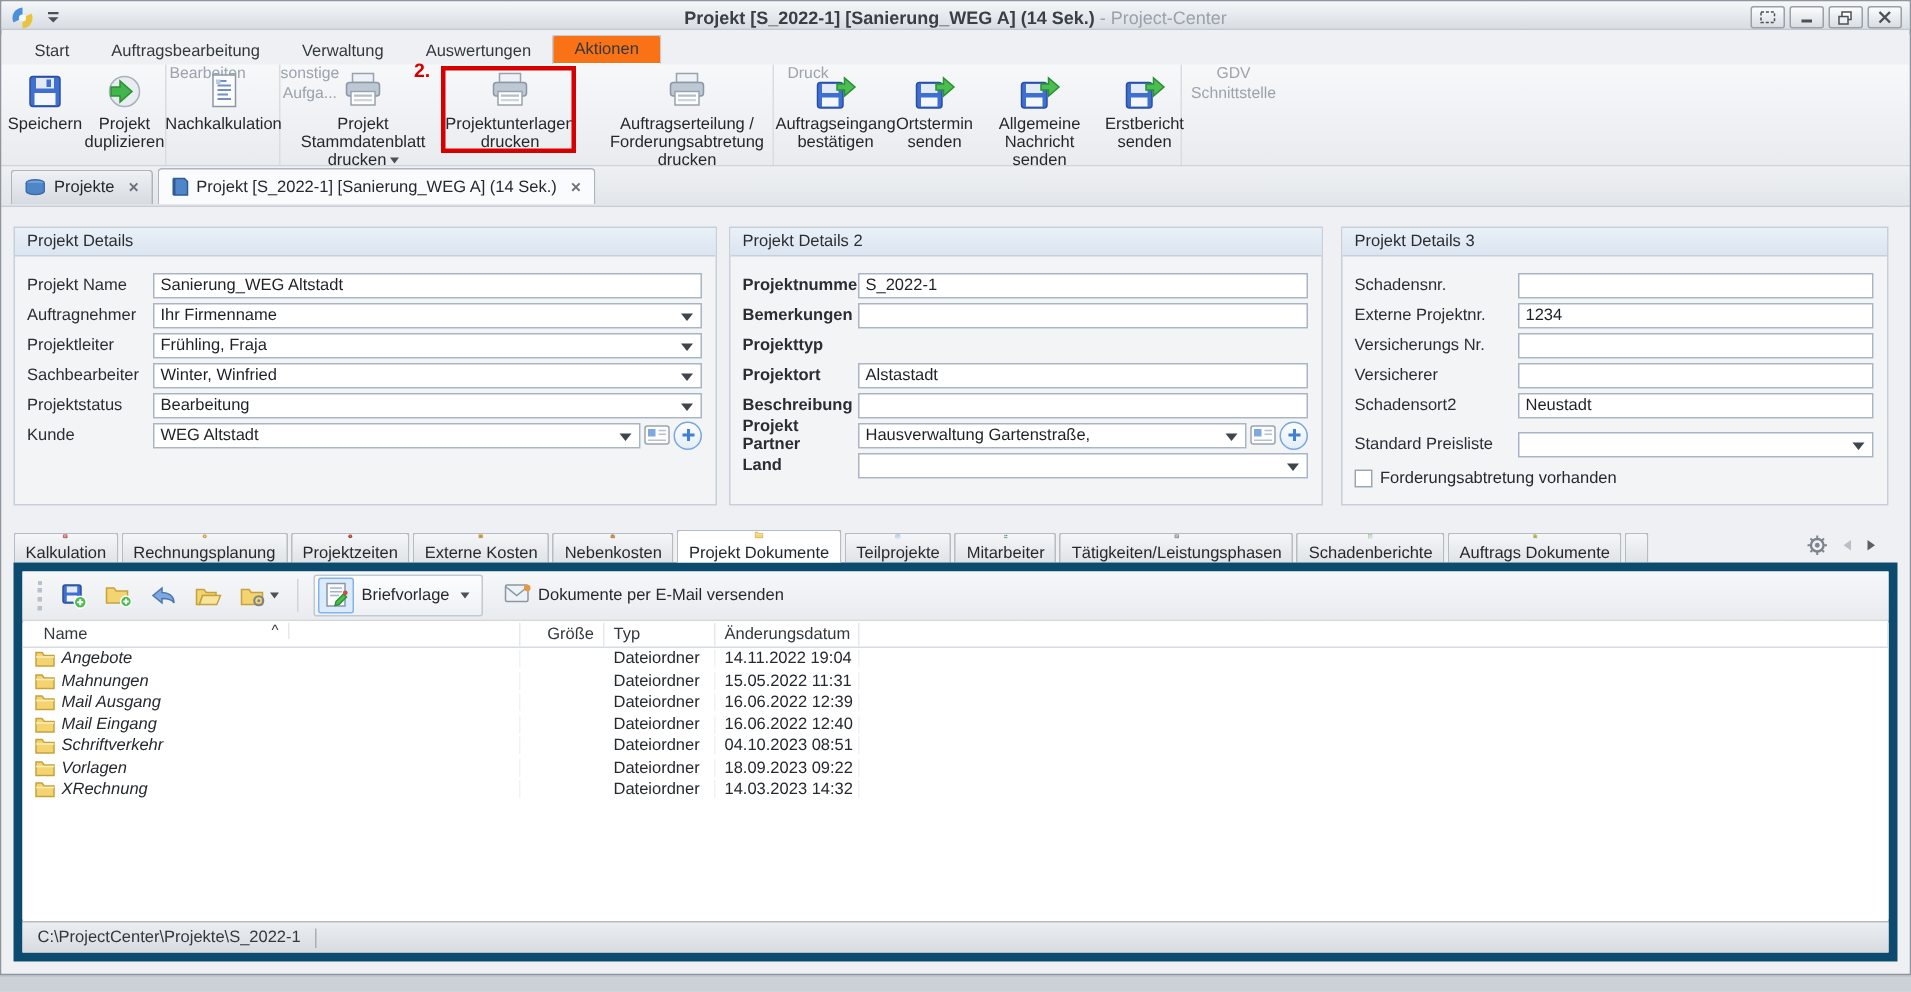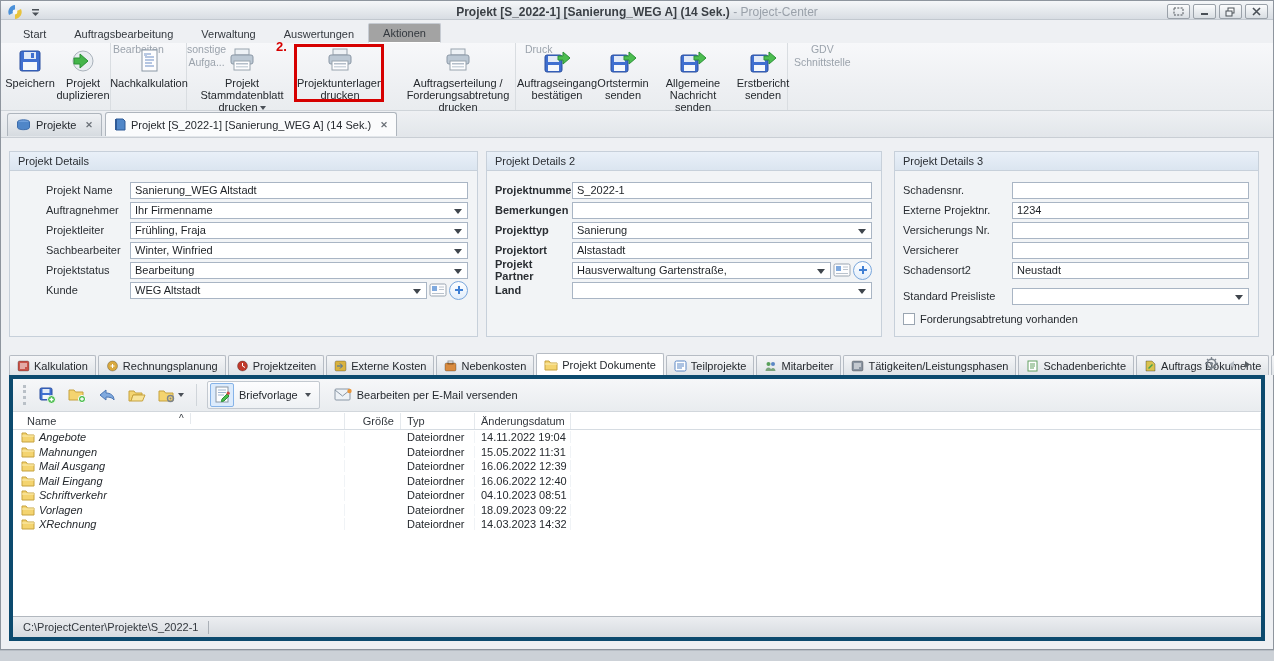--- a/index.html
+++ b/index.html
@@ -11,21 +11,21 @@
   .app-ic { position:absolute; left:6px; top:3px; }
   .qat-arrow { position:absolute; left:30px; top:6px; }
   .title-text { position:absolute; left:0; right:0; top:4px; text-align:center; font-weight:bold; font-size:12px; color:#3a3f45; }
   .title-text .suffix { font-weight:normal; color:#9aa1aa; }
   .winbtns { position:absolute; right:5px; top:3px; display:flex; gap:3px; }
   .wbtn { width:23px; height:15px; border:1px solid #9aa1a9; border-radius:2px; background:linear-gradient(#fbfcfd,#d9dee3); display:flex; align-items:center; justify-content:center; }
 
   
   .menubar { position:absolute; left:0; top:22px; right:0; height:20px; display:flex; align-items:flex-end; padding-left:8px; background:#eef0f3; }
   .mtab { padding:3px 14px 3px; color:#33383e; cursor:default; }
-  .mtab.active { background:#a3a3a3; border:1px solid #c6cbd2; border-bottom:1px solid #fff; border-radius:2px 2px 0 0;text-align:right; }
+  .mtab.active { background:#f97316; border:1px solid #c6cbd2; border-bottom:1px solid #fff; border-radius:2px 2px 0 0;text-align:right; }
 
   
   .ribbon { position:absolute; left:0; top:42px; right:0; height:68px; background:linear-gradient(#f7f8fa,#edeff2 70%,#e9ecef); border-bottom:1px solid #cfd4d9; display:flex; }
   .rgroup { display:flex; flex-direction:row; border-right:1px solid #d9dde1; }
   .rbuttons { flex:1; display:flex; align-items:flex-start; padding:1px 3px 0; }
   .rgroup-label { height:14px; line-height:13px; text-align:center; font-size:10.5px; color:#9ba3ac; }
   .rbtn { display:flex; flex-direction:column; align-items:center; text-align:center; padding-top:1px; line-height:12px; color:#24282d; }
   .rbtn .ricon { height:32px; display:flex; align-items:center; justify-content:center; }
   .dd { display:inline-block; width:0; height:0; border-left:3px solid transparent; border-right:3px solid transparent; border-top:4px solid #4a5057; margin-left:2px; vertical-align:middle; }
   .ribbon-collapse { position:absolute; right:8px; top:92px; }
@@ -41,37 +41,37 @@
   
   .client { position:absolute; left:0; top:137px; right:0; bottom:0; background:#eef0f3; }
   .panel { position:absolute; top:13px; height:186px; border:1px solid #c7d0da; background:#f2f4f6; }
   .panel-hd { height:19px; line-height:18px; background:linear-gradient(#e9f0f8,#dbe5f0); border-bottom:1px solid #c7d0da; padding-left:8px; color:#2a2e33; }
   .p1 { left:8px; width:469px; }
   .p2 { left:485px; width:396px; }
   .p3 { left:893px; width:365px; }
   .frm { padding-top:9px; }
   .frow2 { display:flex; align-items:center; height:20px; }
   .flabel { flex:0 0 auto; padding-left:8px; color:#2a2e33; }
-  .p1 .flabel { width:92px;margin-left:28px; } .p2 .flabel { width:85px;font-weight:bold; } .p3 .flabel { width:117px; }
+  .p1 .flabel { width:92px; } .p2 .flabel { width:85px;font-weight:bold; } .p3 .flabel { width:117px; }
   .fwrap { flex:1; display:flex; align-items:center; gap:2px; margin-right:9px; }
   .field { flex:1; height:17px; background:#fff; border:1px solid #a9b5c4; padding:1px 4px 0; color:#1d2126; position:relative; }
   .combo::after { content:""; position:absolute; right:5px; top:6px; width:0; height:0; border-left:4px solid transparent; border-right:4px solid transparent; border-top:5px solid #3f454c; }
   .mini-ic { flex:0 0 auto; display:flex; align-items:center; }
   .plusbtn { flex:0 0 auto; width:19px; height:19px; border:1px solid #7aa7dc; border-radius:50%; background:linear-gradient(#fdfeff,#e3eefb); display:flex; align-items:center; justify-content:center; }
   .chkrow { display:flex; align-items:center; gap:5px; margin:7px 0 0 8px; }
   .chk { width:12px; height:12px; border:1px solid #9aa5b1; background:#fff; }
 
   
   .btabs { position:absolute; left:8px; top:215px; right:8px; height:22px; display:flex; align-items:flex-end; }
-  .btab { height:20px; display:flex; align-items:center; gap:4px; padding:0 7px; border:1px solid #b6bcc4; border-bottom:none; border-radius:2px 2px 0 0; background:linear-gradient(#f5f6f8,#dfe3e7); margin-right:2px; white-space:nowrap; }
+  .btab { height:20px; display:flex; align-items:center; gap:4px; padding:0 7px; border:1px solid #b6bcc4; border-bottom:none; border-radius:2px 2px 0 0; background:linear-gradient(#f5f6f8,#dfe3e7); margin-right:2px; white-space:nowrap;flex-direction:column; }
   .btab.active { background:#fff; height:22px; position:relative; z-index:2; }
   .tabstrip-ctrl { position:absolute; right:14px; top:3px; display:flex; gap:9px; align-items:center; background:transparent; }
 
   
-  .docpanel { position:absolute; left:8px; top:237px; right:8px; height:266px; border:4px solid #0c4a6e; background:#fff; }
+  .docpanel { position:absolute; left:8px; top:237px; right:8px; height:266px; border:6px solid #0c4a6e; background:#fff; }
   .dtoolbar { height:33px; background:linear-gradient(#f6f7f9,#e9ecef); border-bottom:1px solid #d2d7dc; display:flex; align-items:center; gap:8px; padding-left:10px; }
   .grip { width:3px; height:20px; border-left:3px dotted #b9c0c7; margin-right:2px; }
   .tbtn { display:flex; align-items:center; justify-content:center; width:22px; height:22px; }
   .tsep { width:1px; height:22px; background:#d0d5da; margin:0 2px; }
   .briefvorlage { display:flex; align-items:center; gap:5px; border:1px solid #c3c9d0; border-radius:2px; background:linear-gradient(#fdfdfe,#eef1f4); padding:1px 8px 1px 2px; height:28px; }
   .bv-icbox { width:24px; height:24px; border:1px solid #86b3e8; background:#dcebfc; border-radius:2px; display:flex; align-items:center; justify-content:center; }
   .emailbtn { display:flex; align-items:center; gap:5px; padding:0 6px; }
 
   .ftable { position:absolute; left:0; top:34px; right:0; bottom:22px; background:#fff; overflow:hidden; }
   .fgrid { display:grid; grid-template-columns:332px 56px 74px 96px 1fr; }
@@ -371,28 +371,31 @@
             </span>
           </div>
         <div class="frow2">
             <span class="flabel">Bemerkungen</span>
             <span class="fwrap">
               <span class="field"></span>
             </span>
           </div>
         <div class="frow2">
             <span class="flabel">Projekttyp</span>
-            <span class="fwrap">
-              <span class="field combo">Sanierung</span>
-            </span>
           </div>
         <div class="frow2">
             <span class="flabel">Projektort</span>
             <span class="fwrap">
               <span class="field">Alstastadt</span>
+            </span>
+          </div>
+        <div class="frow2">
+            <span class="flabel">Beschreibung</span>
+            <span class="fwrap">
+              <span class="field"></span>
             </span>
           </div>
         <div class="frow2">
             <span class="flabel">Projekt Partner</span>
             <span class="fwrap">
               <span class="field combo">Hausverwaltung Gartenstraße,</span>
           <span class="mini-ic">
                 <svg width="18" height="14" viewBox="0 0 18 14">
                   <rect x="1" y="1" width="16" height="12" rx="1.5" fill="#fdfdfe" stroke="#9aa5b1"></rect>
                   <rect x="3" y="3" width="5" height="5" fill="#7fa9de"></rect>
@@ -607,21 +610,21 @@
             </span>
           <span>Briefvorlage</span>
             <span class="dd"></span>
         </span>
         <span class="emailbtn">
           <span><svg width="18" height="13" viewBox="0 0 18 13">
                 <rect x="1" y="1" width="15" height="11" rx="1" fill="#eef2f6" stroke="#8a97a5"></rect>
                 <path d="M1 2l7.5 6L16 2" fill="none" stroke="#8a97a5"></path>
                 <circle cx="15.5" cy="3" r="2.2" fill="#e8973c"></circle>
               </svg></span>
-          <span>Bearbeiten per E-Mail versenden</span>
+          <span>Dokumente per E-Mail versenden</span>
         </span>
       </div>
 
       <div class="ftable">
         <div class="fgrid fhead">
           <span class="h-name">Name</span>
           <span class="h-size">Größe</span>
           <span>Typ</span>
           <span>Änderungsdatum</span>
           <span></span>

